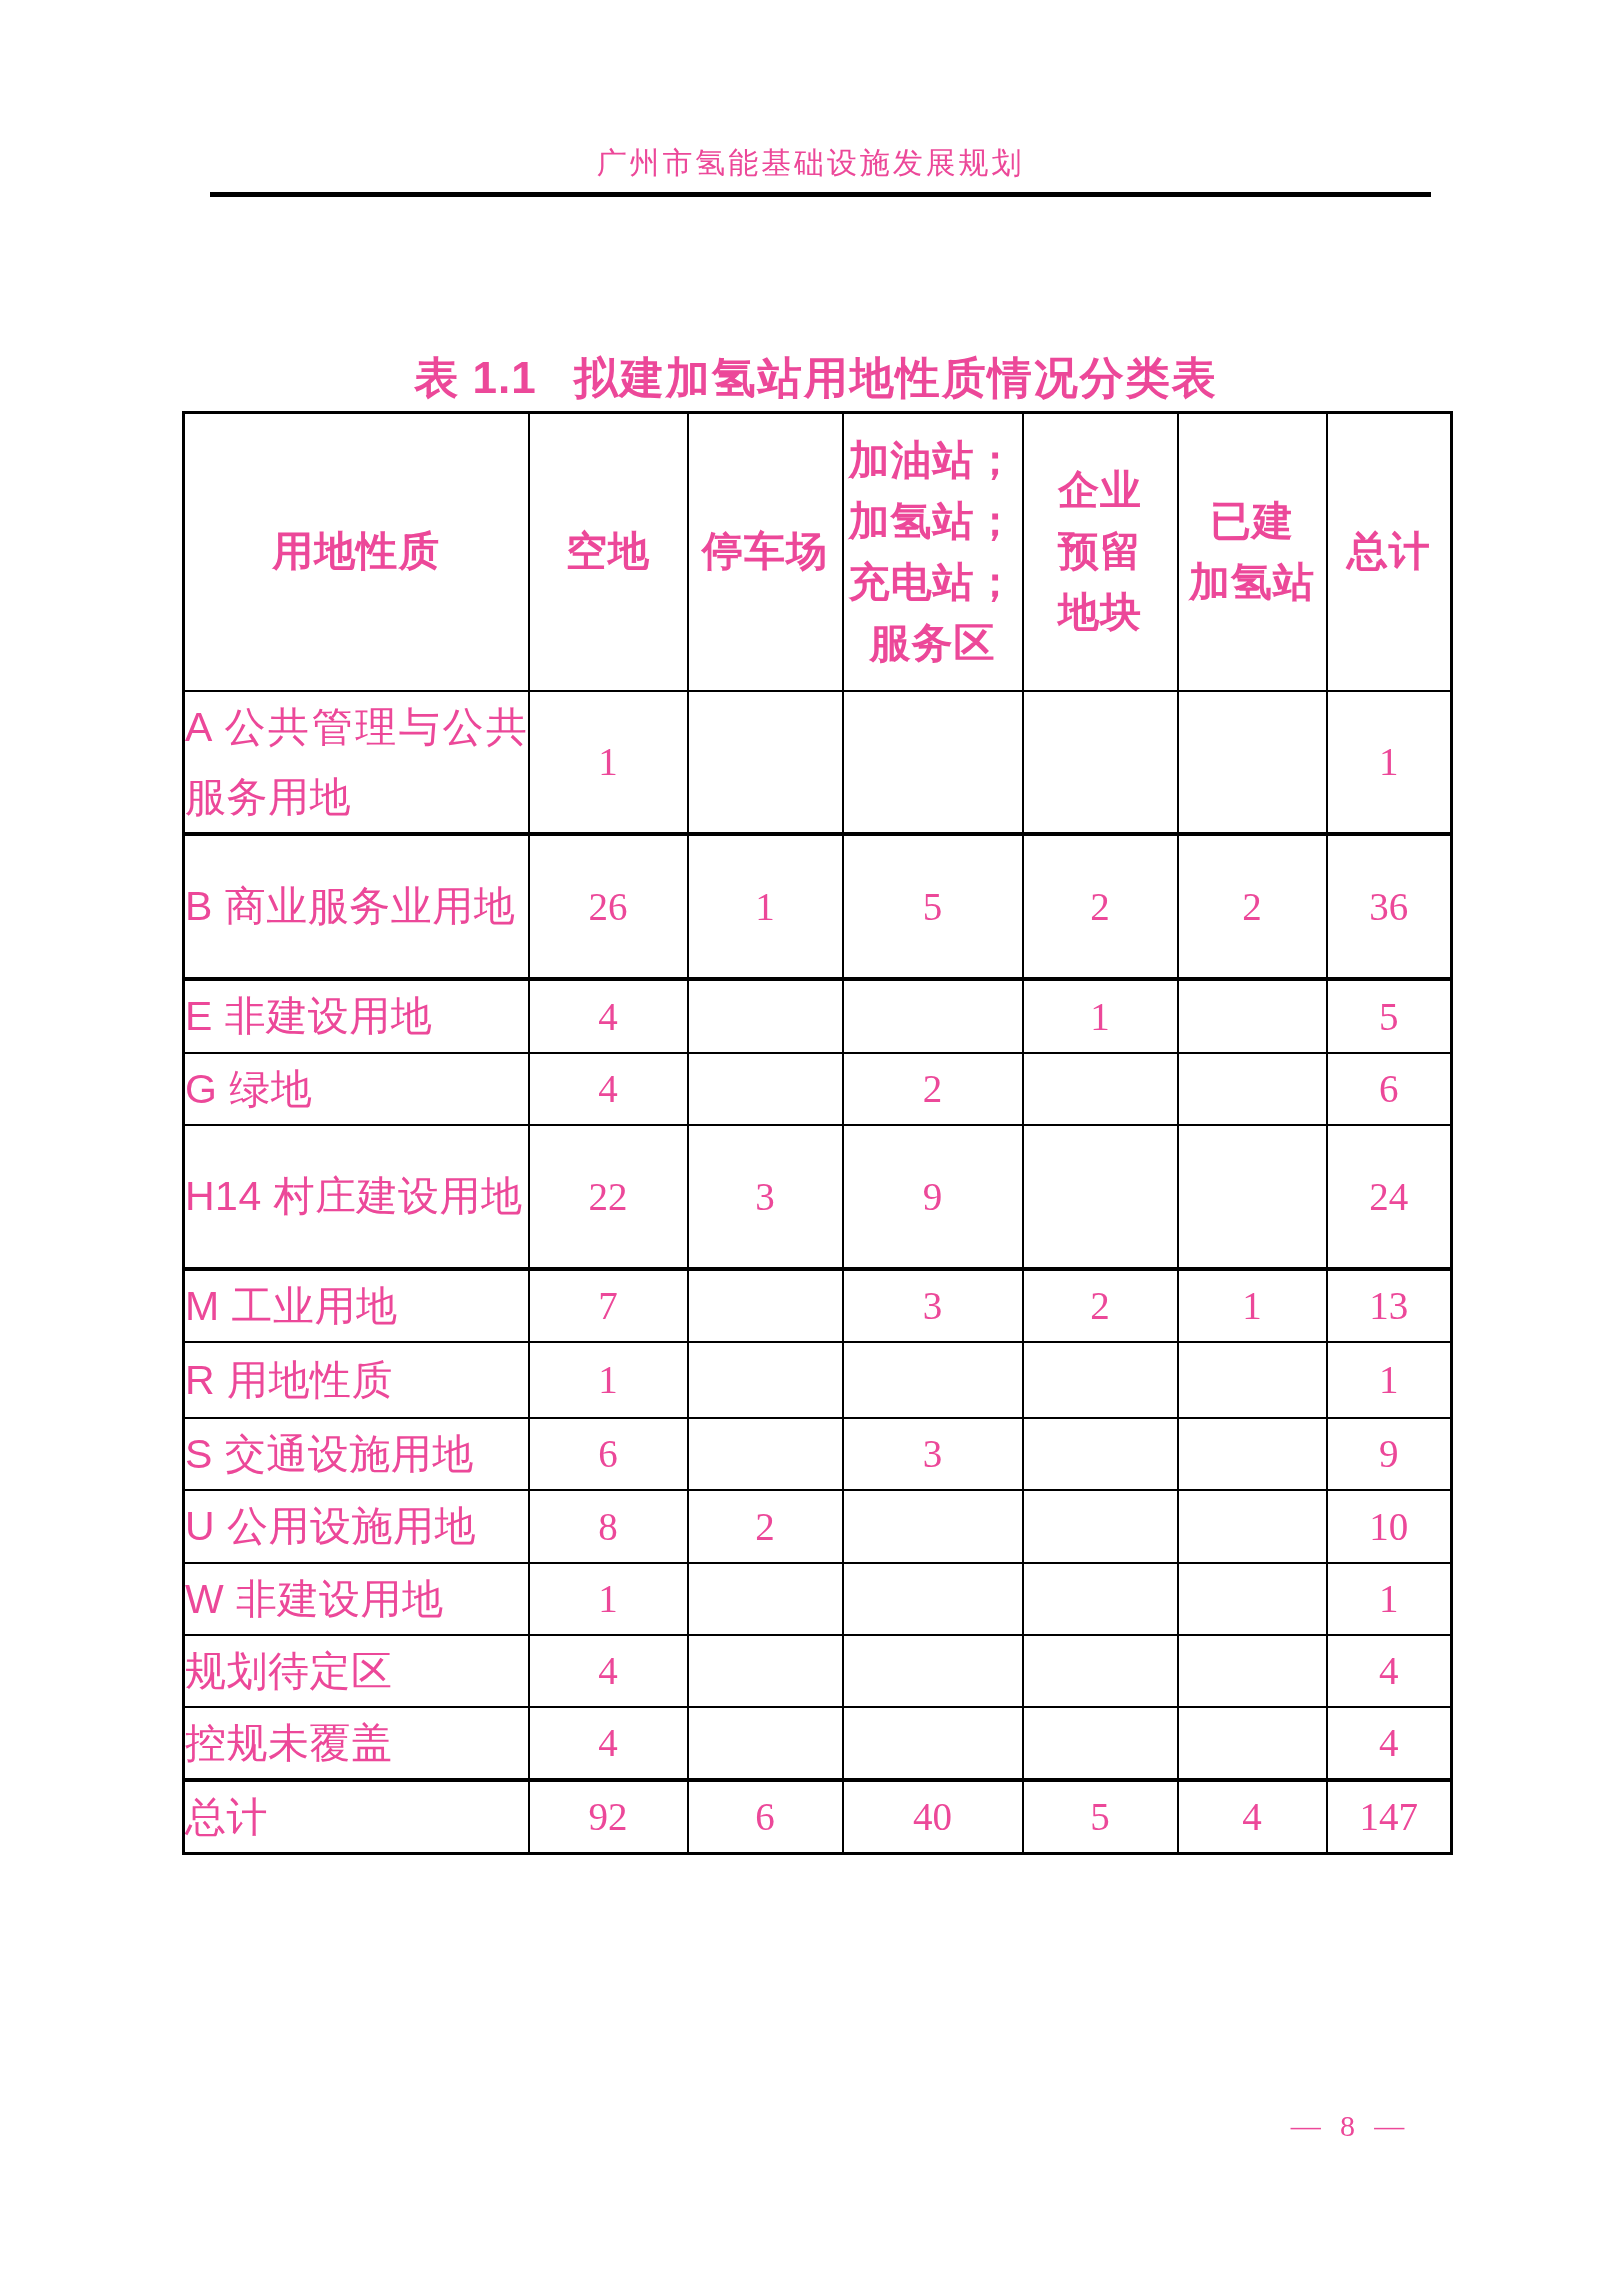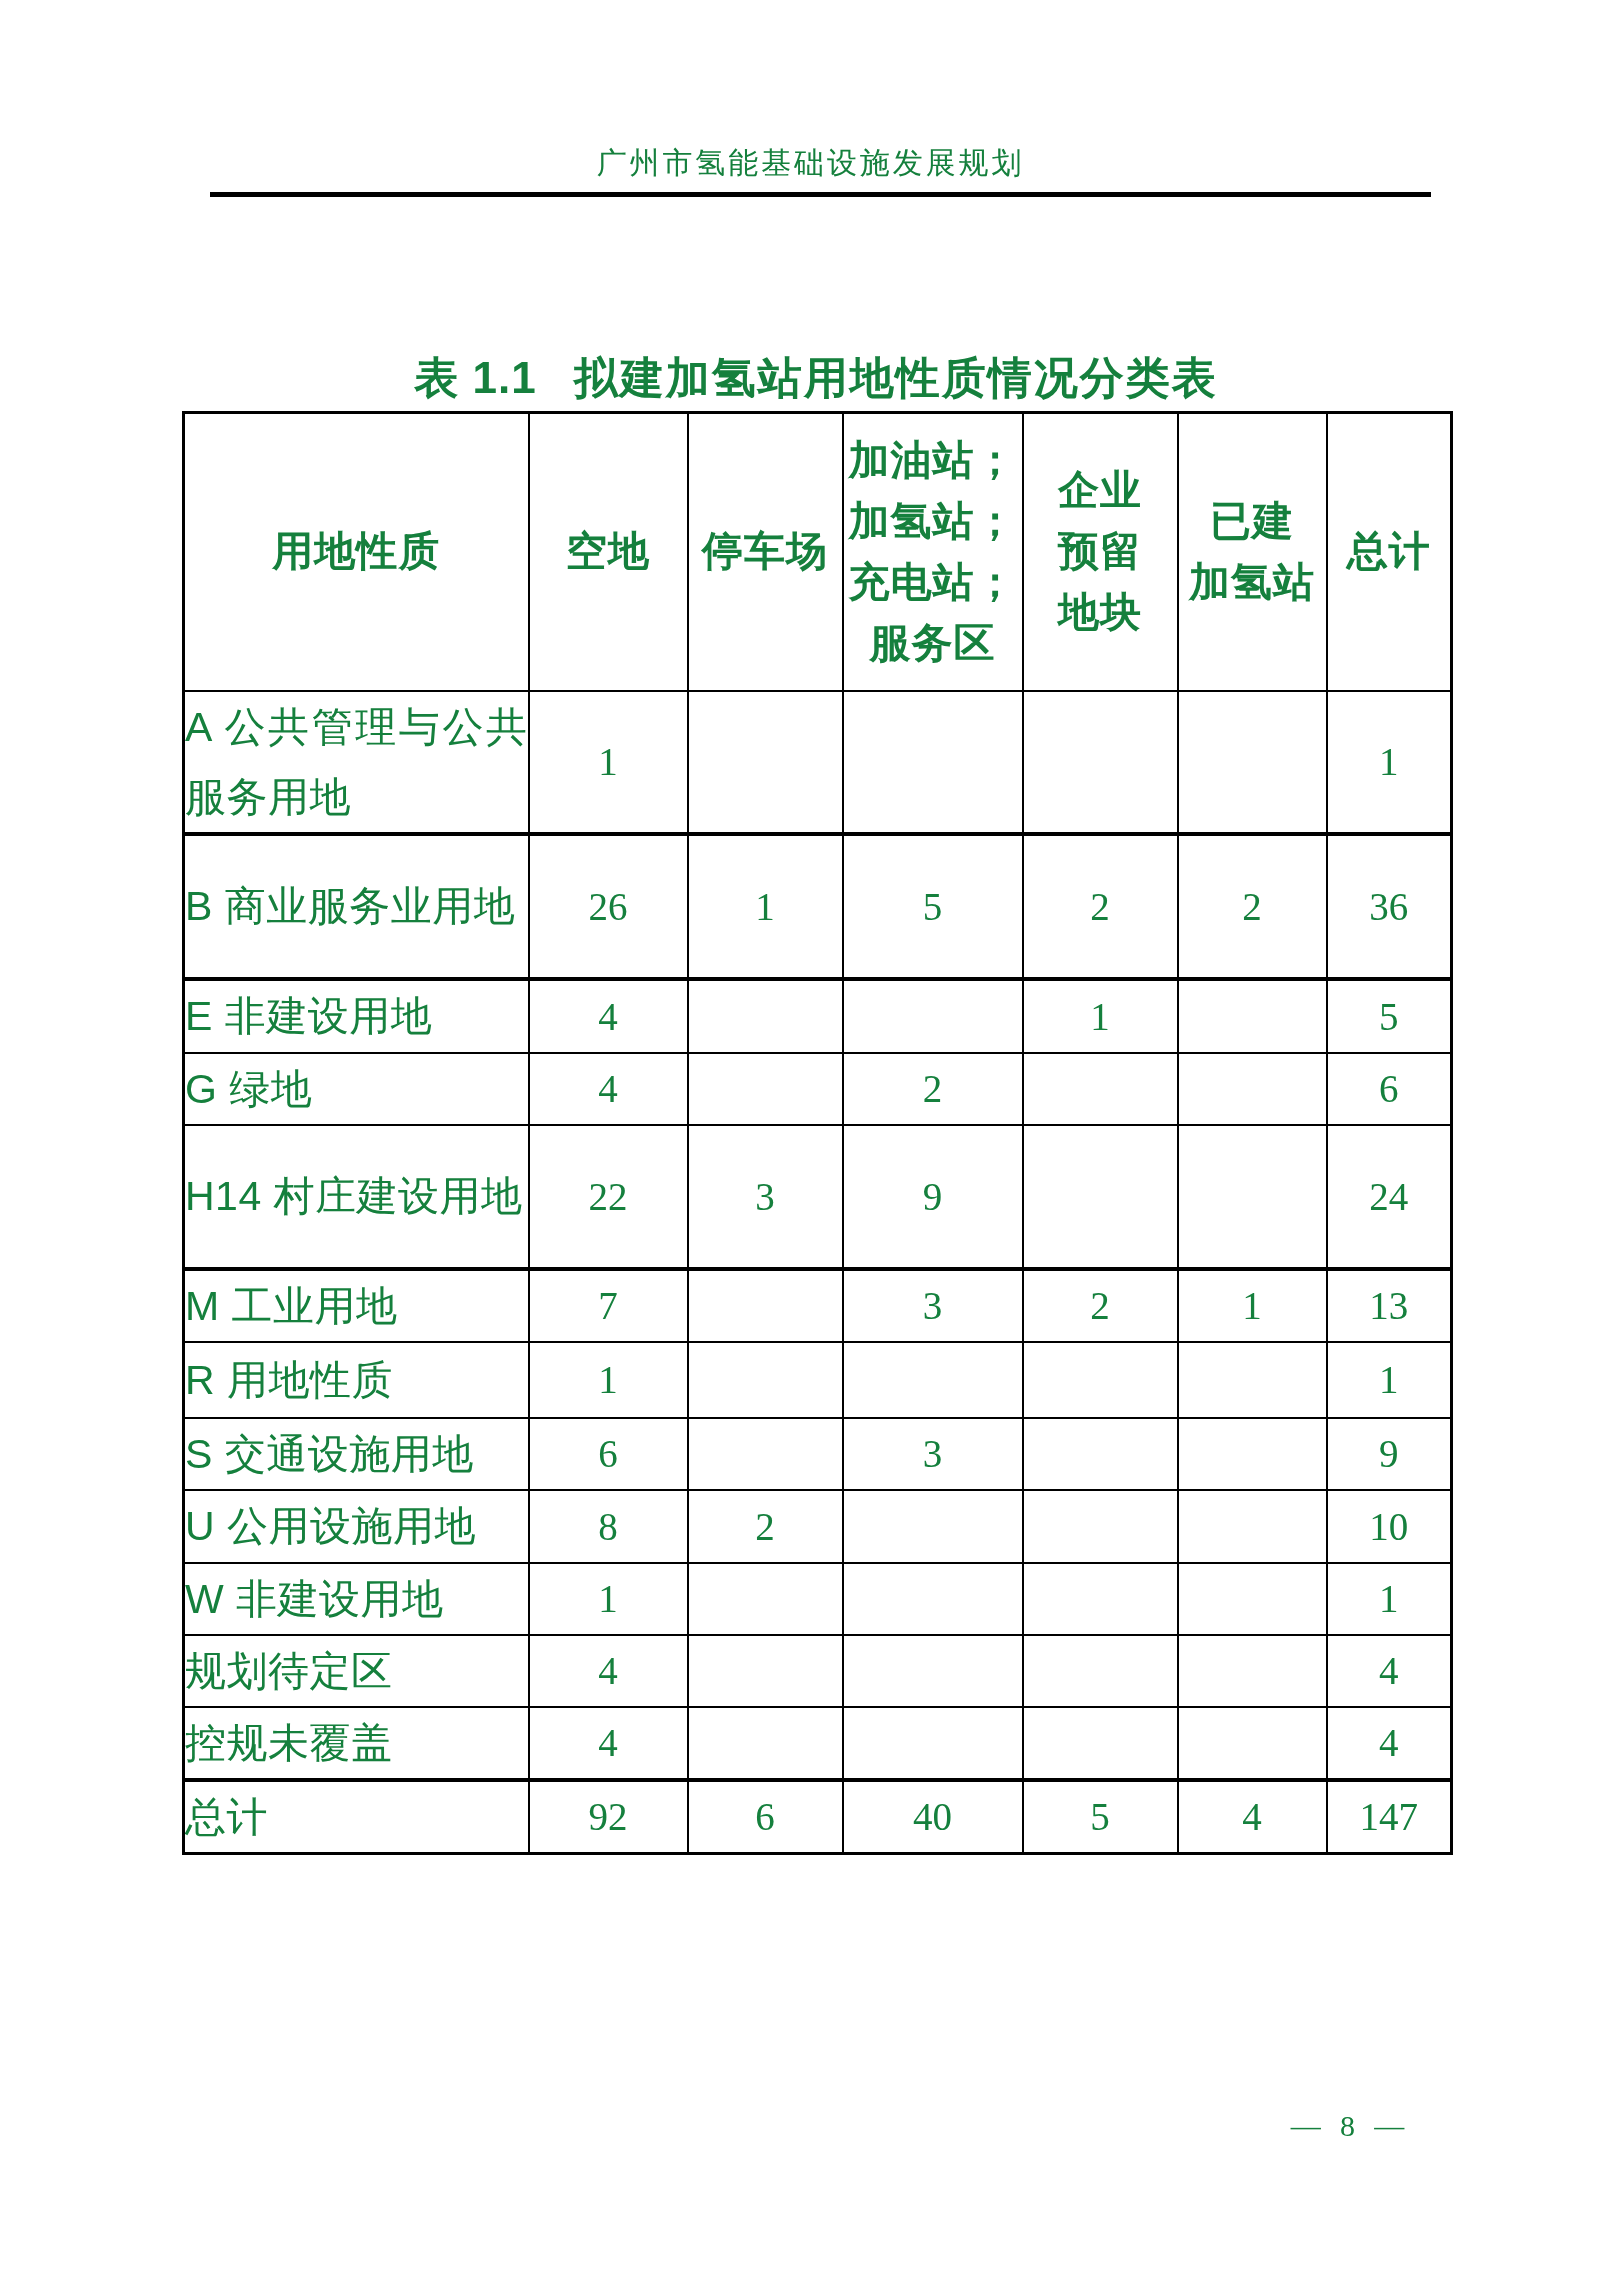--- a/index.html
+++ b/index.html
@@ -1,21 +1,21 @@
 <!DOCTYPE html>
 <html><head>
 <meta charset="utf-8">
 <style>
   html, body { margin: 0; padding: 0; background: #e8e8e8; }
   .page {
     position: relative;
     width: 1621px;
     height: 2293px;
     background: #ffffff;
-    color: #15803d;
+    color: #ec4899;
     font-family: "Liberation Sans", sans-serif;
     overflow: hidden;
   }
   .running-header {
     position: absolute;
     top: 145px;
     left: 0;
     width: 100%;
     text-align: center;
     font-family: "Liberation Serif", serif;

